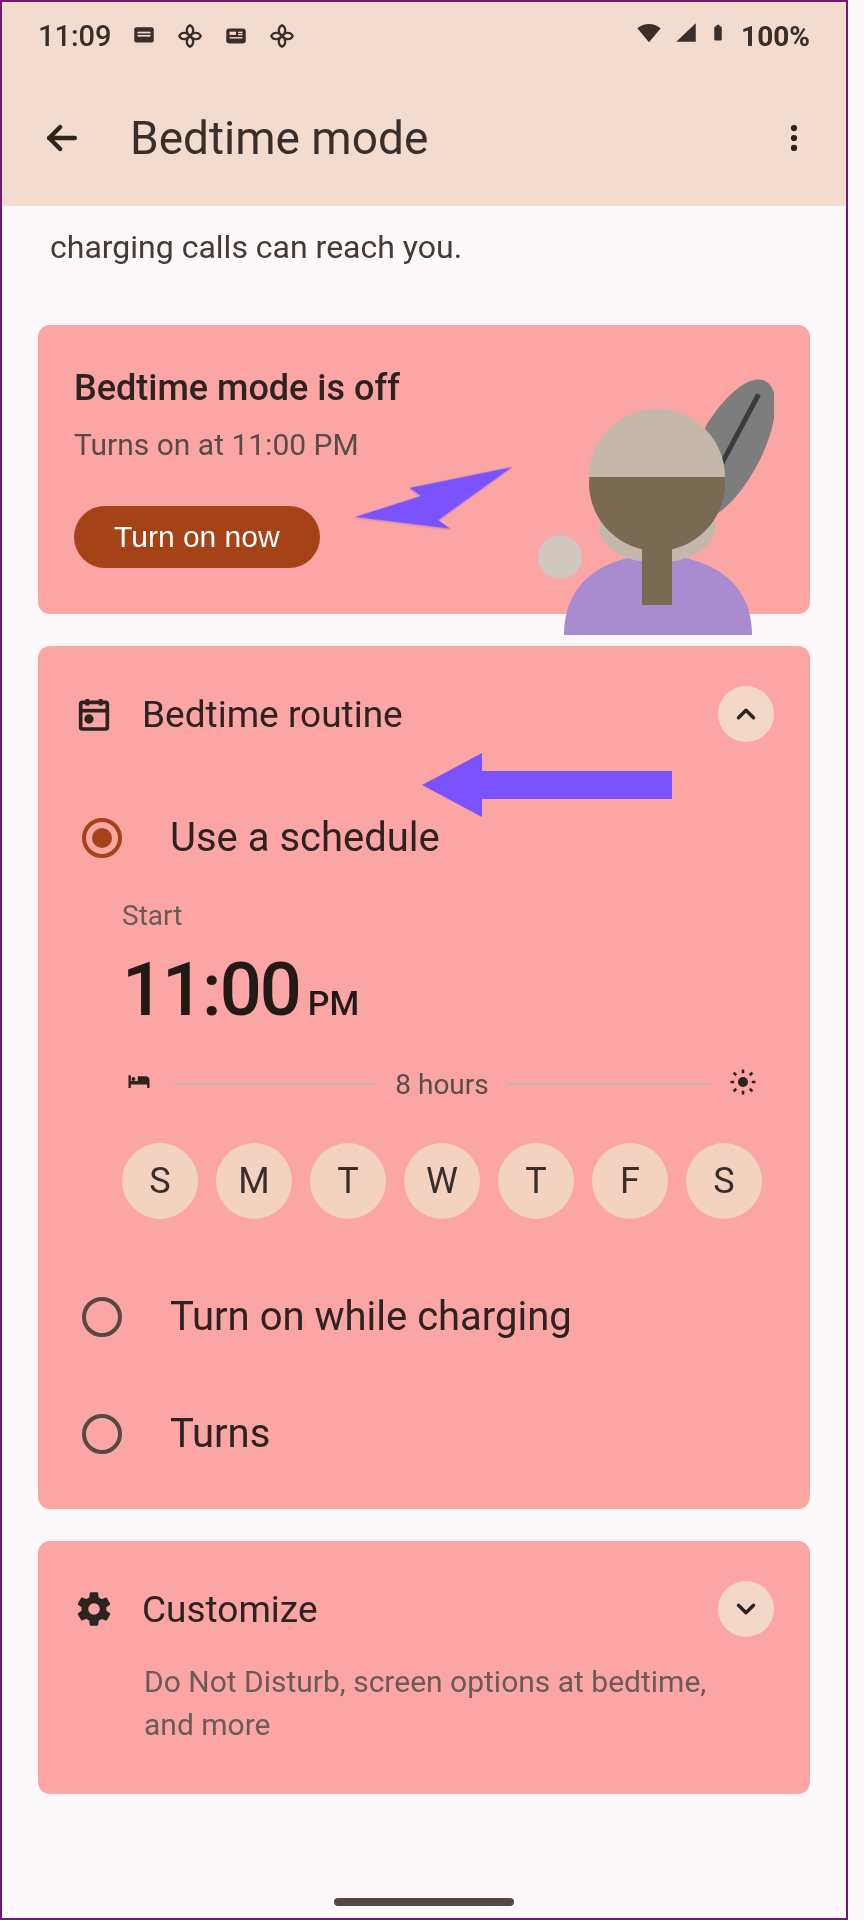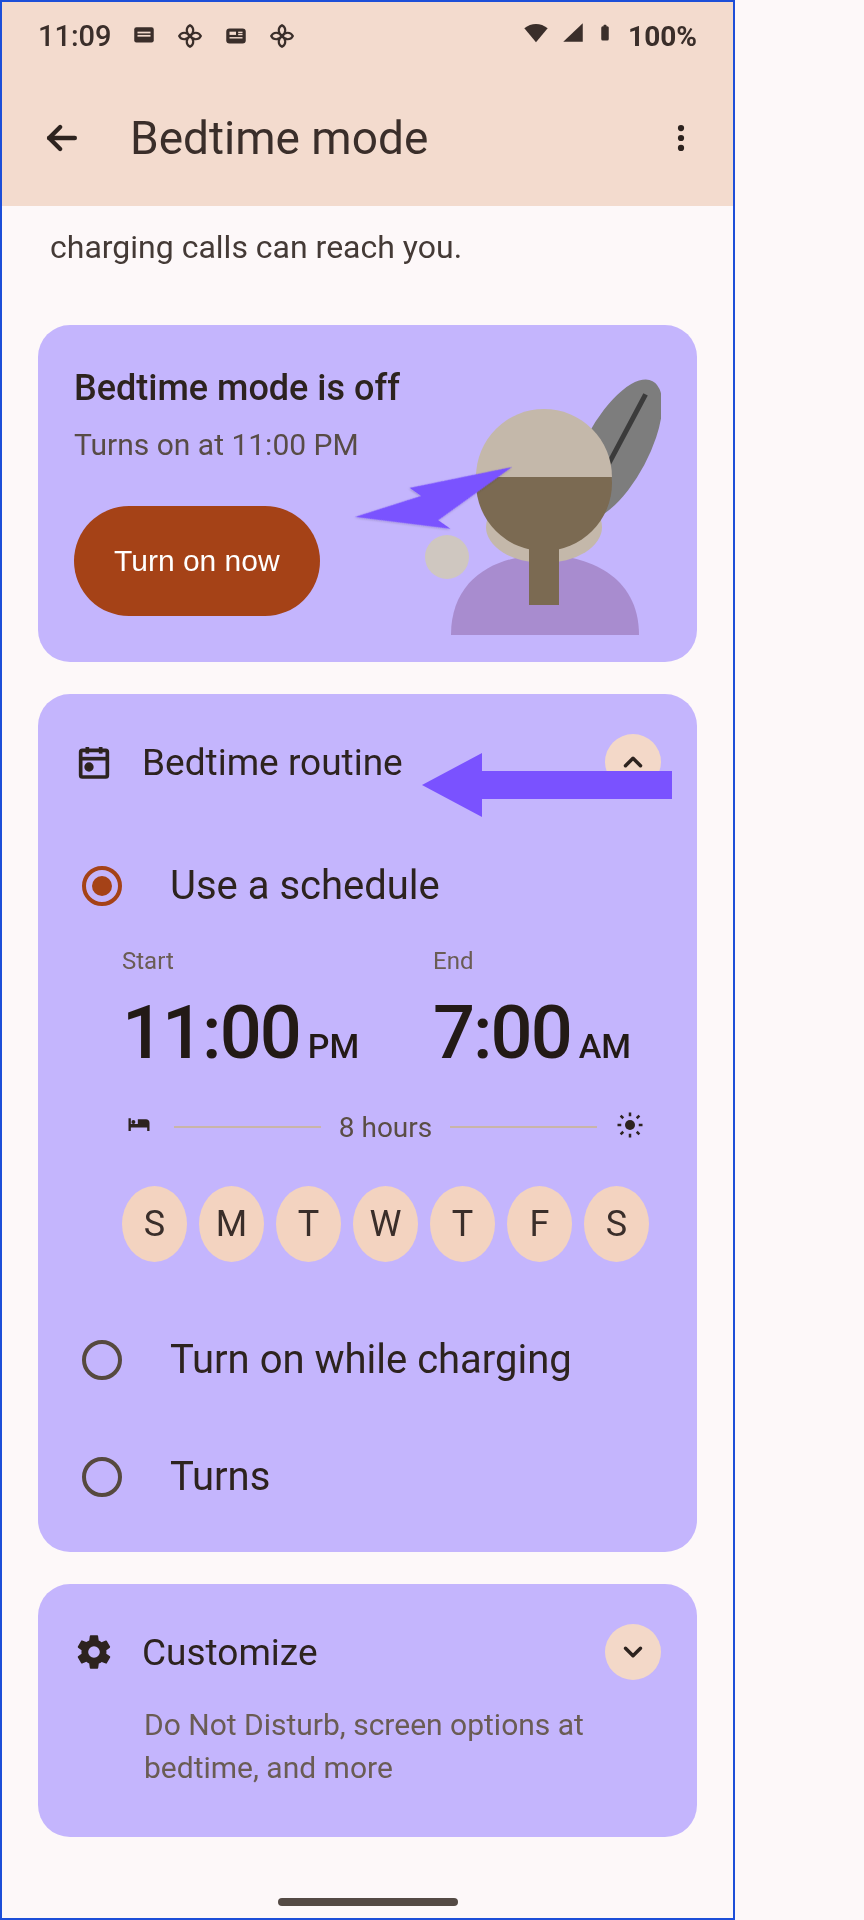--- a/index.html
+++ b/index.html
@@ -1,61 +1,61 @@
 <!DOCTYPE html>
 <html><head>
 <meta charset="utf-8">
 <style>
   * { box-sizing: border-box; margin: 0; padding: 0; }
   html, body { width: 864px; height: 1920px; font-family: 'Roboto', 'Segoe UI', Arial, sans-serif; background: #fdf8f9; color: #3a2e2a; overflow: hidden; }
-  .screen { width: 735px; height: 1920px; position: relative; border: 2px solid #1d4ed8; }
+  .screen { width: 848px; height: 1920px; position: relative; border: 2px solid #701a75; }
 
   
   .status-bar { height: 68px; background: #f3dbce; display: flex; align-items: center; justify-content: space-between; padding: 0 36px; font-size: 28px; font-weight: 500; color: #3a2e2a; }
   .sb-left { display: flex; align-items: center; gap: 18px; }
   .sb-time { font-size: 29px; letter-spacing: 0; }
   .sb-icon { width: 28px; height: 28px; display: inline-flex; align-items: center; justify-content: center; }
   .sb-right { display: flex; align-items: center; gap: 10px; }
   .sb-batt { font-size: 28px; font-weight: 700; margin-left: 4px; }
 
   
   .app-bar { height: 136px; background: #f3dbce; display: flex; align-items: center; padding: 0 24px 0 28px; }
   .back-btn { width: 64px; height: 64px; display: flex; align-items: center; justify-content: center; }
   .app-title { font-size: 46px; font-weight: 400; color: #3a2e2a; margin-left: 36px; flex: 1; }
   .more-btn { width: 56px; height: 56px; display: flex; align-items: center; justify-content: center; }
 
   
   .content { padding: 0 0 0 0; background: #fdf8f9; }
   .intro-text { padding: 20px 48px 56px 48px; font-size: 32px; color: #443a36; line-height: 1.35; }
 
-  .card { margin: 0 36px 32px 36px; background: #c4b5fd; border-radius: 32px; padding: 42px 36px 46px 36px; position: relative; }
+  .card { margin: 0 36px 32px 36px; background: #fca5a5; border-radius: 12px; padding: 42px 36px 46px 36px; position: relative; }
 
   
   .off-title { font-size: 36px; font-weight: 500; color: #2d231f; margin-bottom: 18px; }
   .off-sub { font-size: 30px; color: #584c46; margin-bottom: 44px; }
-  .turn-on-btn { background: #a54217; color: #fff; border: none; border-radius: 60px; padding: 38px 40px; font-size: 30px; font-weight: 500; }
+  .turn-on-btn { background: #a54217; color: #fff; border: none; border-radius: 60px; padding: 14px 40px; font-size: 30px; font-weight: 500; }
   .avatar-ill { position: absolute; right: 36px; top: 50px; width: 250px; height: 260px; }
 
   
   .routine-card { padding: 40px 36px 40px 36px; }
   .routine-head { display: flex; align-items: center; gap: 28px; }
   .cal-icon { width: 40px; height: 40px; }
   .routine-title { font-size: 37px; font-weight: 400; color: #2d231f; flex: 1; }
   .expand-circle { width: 56px; height: 56px; border-radius: 50%; background: #f3d8c8; display: flex; align-items: center; justify-content: center; }
 
   .option-row { display: flex; align-items: center; gap: 48px; padding: 12px 8px; margin-top: 60px; }
   .option-row.tight { margin-top: 46px; }
   .radio { width: 40px; height: 40px; border-radius: 50%; border: 4px solid #56493f; position: relative; flex-shrink: 0; }
   .radio.selected { border-color: #a54217; }
   .radio.selected::after { content: ''; position: absolute; inset: 6px; border-radius: 50%; background: #a54217; }
   .option-label { font-size: 40px; color: #2d231f; }
 
   .times-row { display: flex; justify-content: space-between; padding: 26px 8px 0 48px; }
   .time-block { display: flex; flex-direction: column; }
-  .time-label { font-size: 24px; color: #6a5c54; margin-bottom: 14px; }
+  .time-label { font-size: 28px; color: #6a5c54; margin-bottom: 14px; }
   .time-val { display: flex; align-items: baseline; gap: 8px; }
   .time-big { font-size: 74px; font-weight: 500; color: #231a16; letter-spacing: -2px; }
   .time-ampm { font-size: 34px; font-weight: 500; color: #231a16; }
 
   .duration-row { display: flex; align-items: center; gap: 18px; padding: 34px 12px 0 48px; }
   .dur-line { flex: 1; height: 2px; background: #c9b5a8; }
   .dur-text { font-size: 28px; color: #5a4d45; }
   .bed-icon, .sun-icon { width: 34px; height: 34px; color: #3a2e2a; }
 
   .days-row { display: flex; justify-content: space-between; gap: 12px; padding: 42px 12px 16px 48px; }
@@ -198,27 +198,20 @@
         <div class="radio selected"></div>
         <div class="option-label">Use a schedule</div>
       </div>
 
       <div class="times-row">
         <div class="time-block">
           <div class="time-label">Start</div>
           <div class="time-val">
             <span class="time-big">11:00</span>
             <span class="time-ampm">PM</span>
-          </div>
-        </div>
-        <div class="time-block" style="padding-right:22px">
-          <div class="time-label">End</div>
-          <div class="time-val">
-            <span class="time-big">7:00</span>
-            <span class="time-ampm">AM</span>
           </div>
         </div>
       </div>
 
       <div class="duration-row">
         <span class="bed-icon">
           <svg viewBox="0 0 24 24" width="34" height="28" fill="#2d231f">
               <path d="M3 7v11h2v-3h14v3h2V11c0-1.7-1.3-3-3-3h-7v4H5V7H3z"></path>
               <circle cx="7.2" cy="10.2" r="1.7"></circle>
             </svg>

